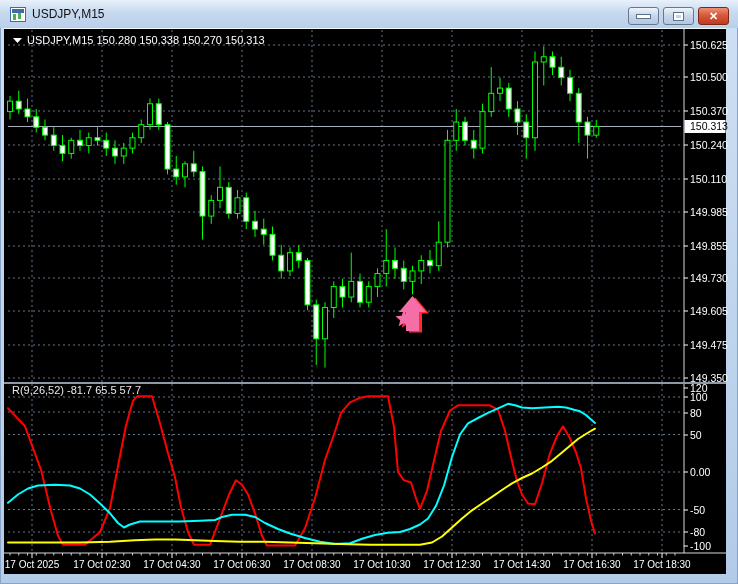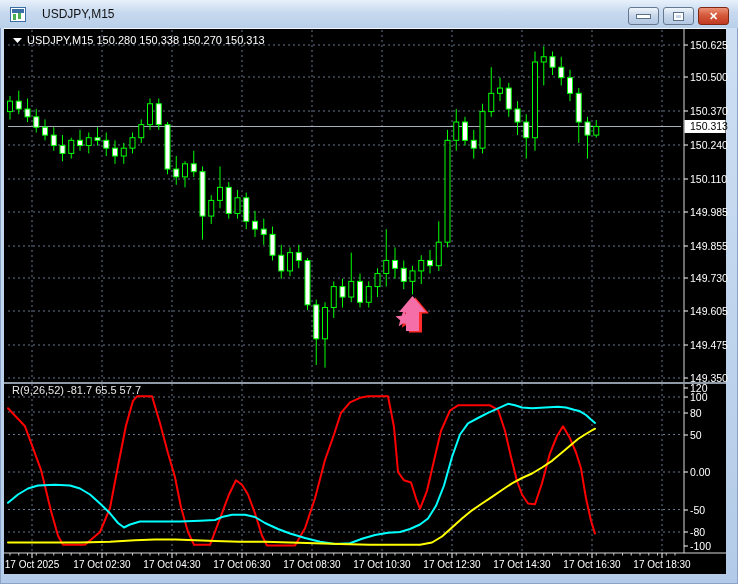--- a/index.html
+++ b/index.html
@@ -1,21 +1,21 @@
 <!DOCTYPE html>
 <html><head>
 <meta charset="utf-8">
 <style>
   html,body{margin:0;padding:0;background:#9db4d4;font-family:"Liberation Sans",sans-serif;}
   .window{position:relative;width:738px;height:584px;background:linear-gradient(#cfe0f3,#b3cbe8);overflow:hidden;box-shadow:inset 0 0 0 1px #8aa3c4;}
   .titlebar{position:absolute;left:0;top:0;width:738px;height:28px;background:linear-gradient(#e8f1fb,#c7d9ef 45%,#b9cfe9);display:flex;align-items:center;}
   .app-icon{width:16px;height:15px;margin:0 6px 0 10px;background:#fff;border:1px solid #3a6ea5;position:relative;box-sizing:border-box;}
   .app-icon:before{content:"";position:absolute;left:1px;top:1px;width:12px;height:4px;background:#3a6ea5;}
   .app-icon:after{content:"";position:absolute;left:2px;bottom:1px;width:3px;height:6px;background:#4caf50;box-shadow:5px -1px 0 #4caf50;}
-  .title-text{font-size:12px;color:#101010;margin-left:10px;}
+  .title-text{font-size:12px;color:#101010;}
   .win-buttons{position:absolute;right:9px;top:7px;display:flex;gap:4px;}
   .wbtn{width:31px;height:18px;border:1px solid #64788f;border-radius:3px;background:linear-gradient(#eef4fb,#c6d6ea 50%,#b4c8e2);display:flex;align-items:center;justify-content:center;font-size:11px;color:#243a52;box-sizing:border-box;}
   .wbtn.close{background:linear-gradient(#eb9176,#d65a3c 45%,#c03a22);border-color:#7e2715;color:#fff;font-weight:bold;}
   .glyph-min{width:13px;height:3px;background:#fff;border:1px solid #5d7089;box-sizing:content-box;}
   .glyph-restore{width:9px;height:7px;border:2px solid #fff;outline:1px solid #5d7089;box-sizing:border-box;background:transparent;}
   .client{position:absolute;left:4px;top:28px;width:722px;height:545px;background:#000;border-top:1px solid #f2f7fd;}
   svg.chart{position:absolute;left:0;top:0;}
   text{font-family:"Liberation Sans",sans-serif;}
 </style>
 </head>

